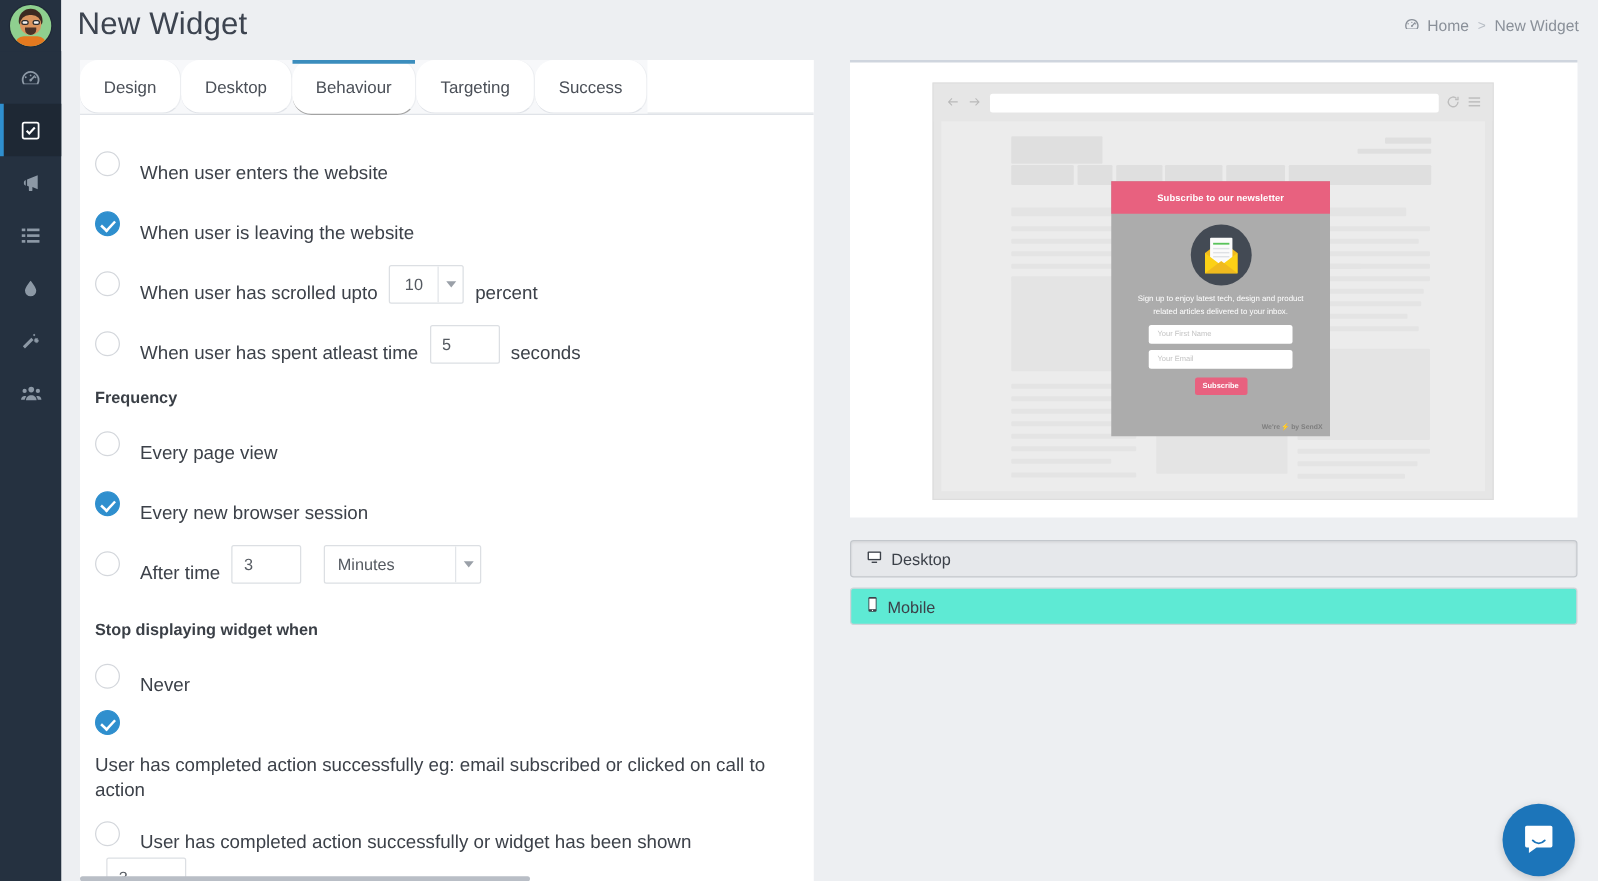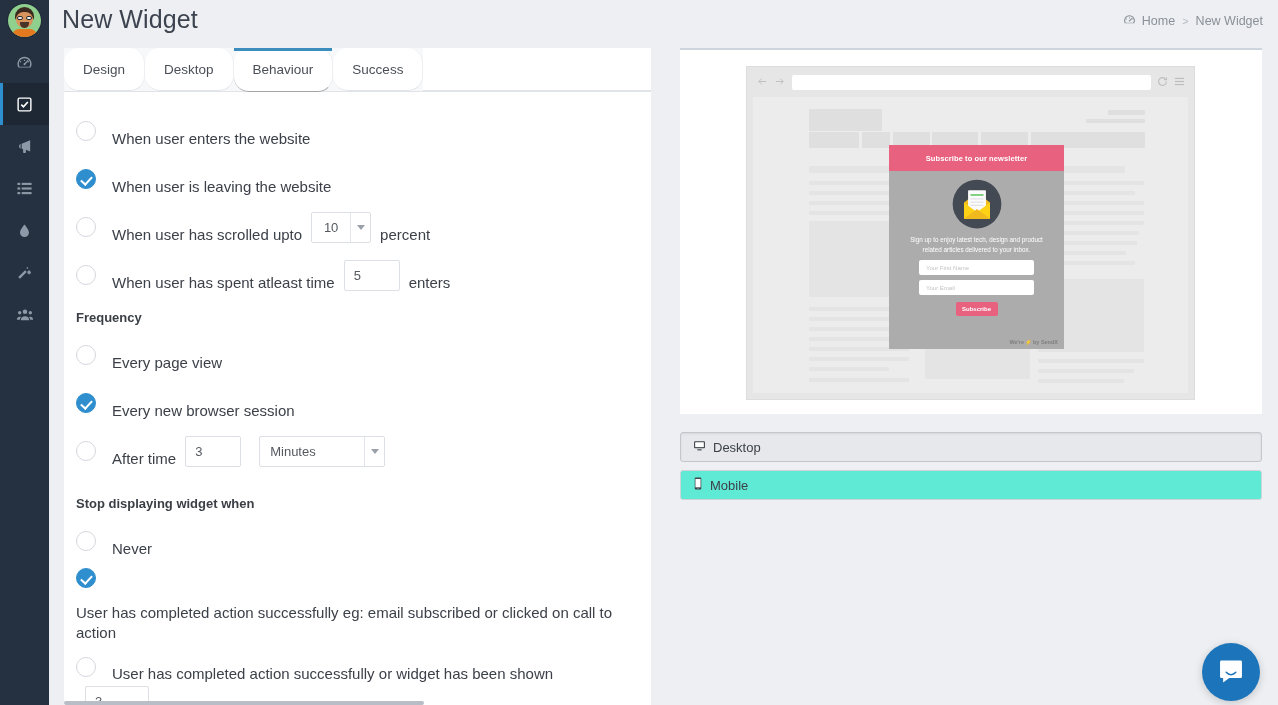--- a/index.html
+++ b/index.html
@@ -368,20 +368,21 @@
     <span class="bc-cur">New Widget</span>
   </div>
 </div>
 
 <div class="left-panel">
 
   <div class="tabs">
     <div class="tab">Design</div>
     <div class="tab">Desktop</div>
     <div class="tab active">Behaviour</div>
+    <div class="tab">Targeting</div>
     <div class="tab">Success</div>
     <div class="tabs-filler"></div>
   </div>
 
   <div class="panel-body">
 
 
     <div class="opt-row">
       <span class="radio"></span>
       <span class="opt-label">When user enters the website</span>
@@ -401,21 +402,21 @@
             <i></i>
           </span>
       </span>
       <span class="opt-label">percent</span>
     </div>
 
     <div class="opt-row">
       <span class="radio"></span>
       <span class="opt-label">When user has spent atleast time</span>
       <input class="txtbox w-num2" type="text" value="5" style="">
-      <span class="opt-label">enters</span>
+      <span class="opt-label">seconds</span>
     </div>
 
     <div class="section-head" style="margin-top:12px">Frequency</div>
 
     <div class="opt-row">
       <span class="radio"></span>
       <span class="opt-label">Every page view</span>
     </div>
 
     <div class="opt-row">

